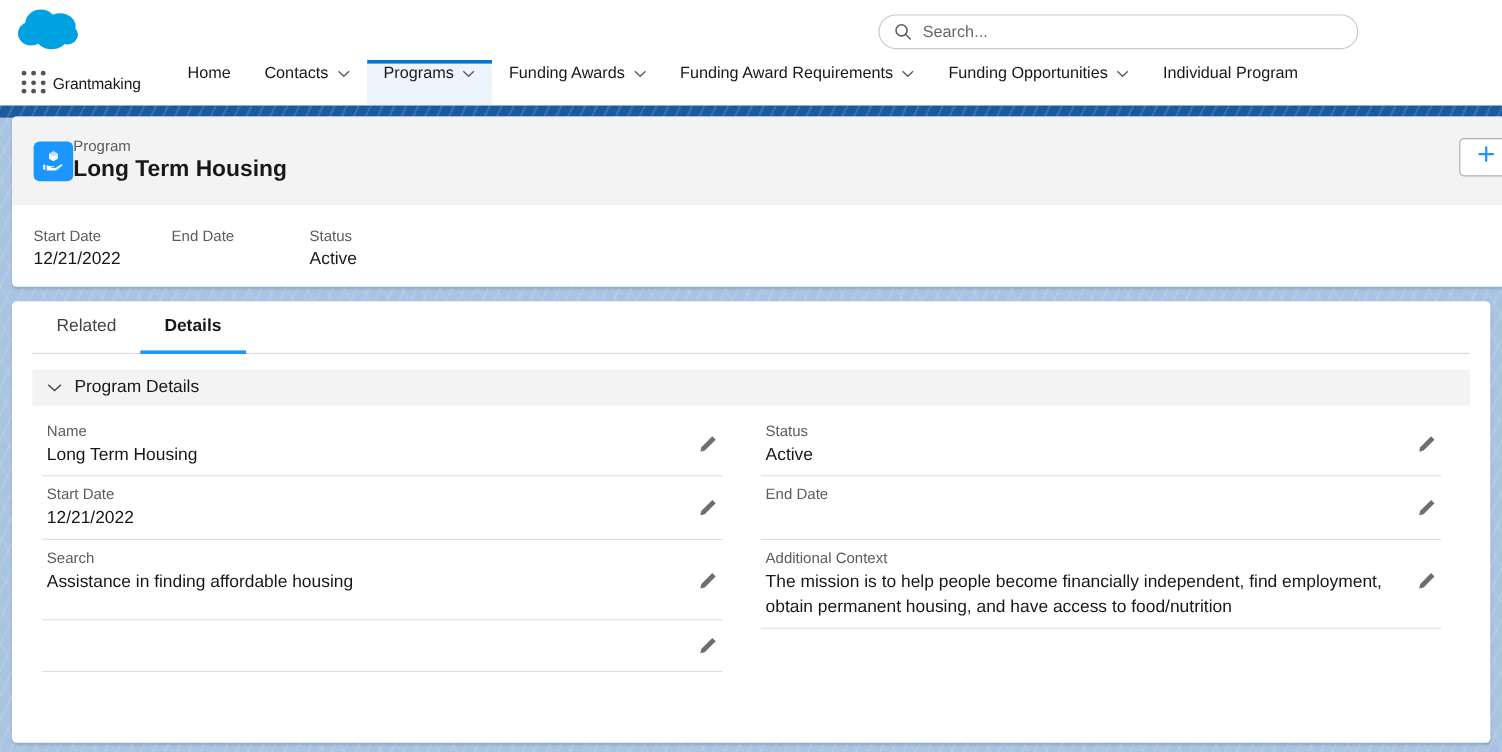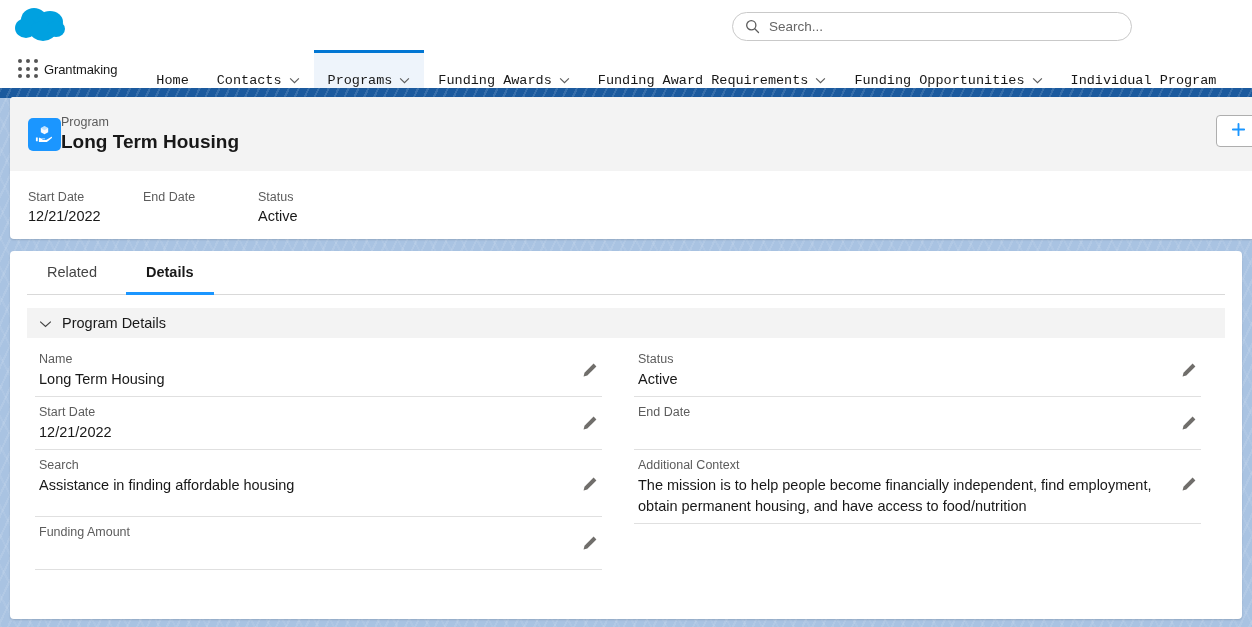--- a/index.html
+++ b/index.html
@@ -50,27 +50,26 @@
     gap: 2.5px; align-content: center;
   }
   .waffle i { display:block; width: 4px; height: 4px; border-radius: 50%; background: #545454; }
   .app-name {
     margin-left: 4px; align-self: center;
     font-size: 13px; color: #181818; letter-spacing: -0.1px;
     white-space: nowrap;
   }
   .nav-items { display: flex; align-items: stretch; margin-left: 25px; }
   .nav-item {
-    display: flex; align-items: flex-end; gap: 7px;
+    display: flex; align-items: flex-start; gap: 7px;
     padding: 0 14px;
     font-size: 13.5px; color: #181818;
     white-space: nowrap;
     border-top: 3px solid transparent;
     cursor: pointer;
-    font-family: Liberation Mono, monospace;
   }
   .nav-item.active {
     background: #eef4fb;
     border-top-color: #0176d3;
     font-weight: normal;
   }
   .chev { display: inline-block; }
 
   
   .page-bg {
@@ -131,21 +130,21 @@
     position: absolute; left: 10px; top: 251px;
     width: 1232px; height: 368px;
     background: #fff;
     border-radius: 4px;
     box-shadow: 0 1px 2px rgba(0,0,0,0.14);
     overflow: hidden;
   }
   .tabs {
     margin: 0 17px; height: 44px;
     border-bottom: 1px solid #d9d9d9;
-    display: flex; align-items: stretch; gap: 9px;
+    display: flex; align-items: stretch;
   }
   .tab {
     padding: 0 20px; display: flex; align-items: center;
     font-size: 14.5px; color: #444;
     border-bottom: 3px solid transparent;
     margin-bottom: -1px; cursor: pointer;
   }
   .tab.active { color: #181818; font-weight: bold; border-bottom-color: #1b96ff; }
 
   .section-head {
@@ -364,21 +363,20 @@
         <div class="field-label">Search</div>
         <div class="field-value">Assistance in finding affordable housing</div>
         <span class="pencil">
           <svg width="16" height="16" viewBox="0 0 16 16" fill="#706e6b">
             <path d="M11.6 1.6 14.4 4.4 5.3 13.5 1.6 14.4 2.5 10.7z"></path>
           </svg>
         </span>
       </div>
 
       <div class="field">
-        <div class="field-label">Funding Amount</div>
         <div class="field-value empty"></div>
         <span class="pencil">
           <svg width="16" height="16" viewBox="0 0 16 16" fill="#706e6b">
             <path d="M11.6 1.6 14.4 4.4 5.3 13.5 1.6 14.4 2.5 10.7z"></path>
           </svg>
         </span>
       </div>
     </div>
 
     <div class="col right">

